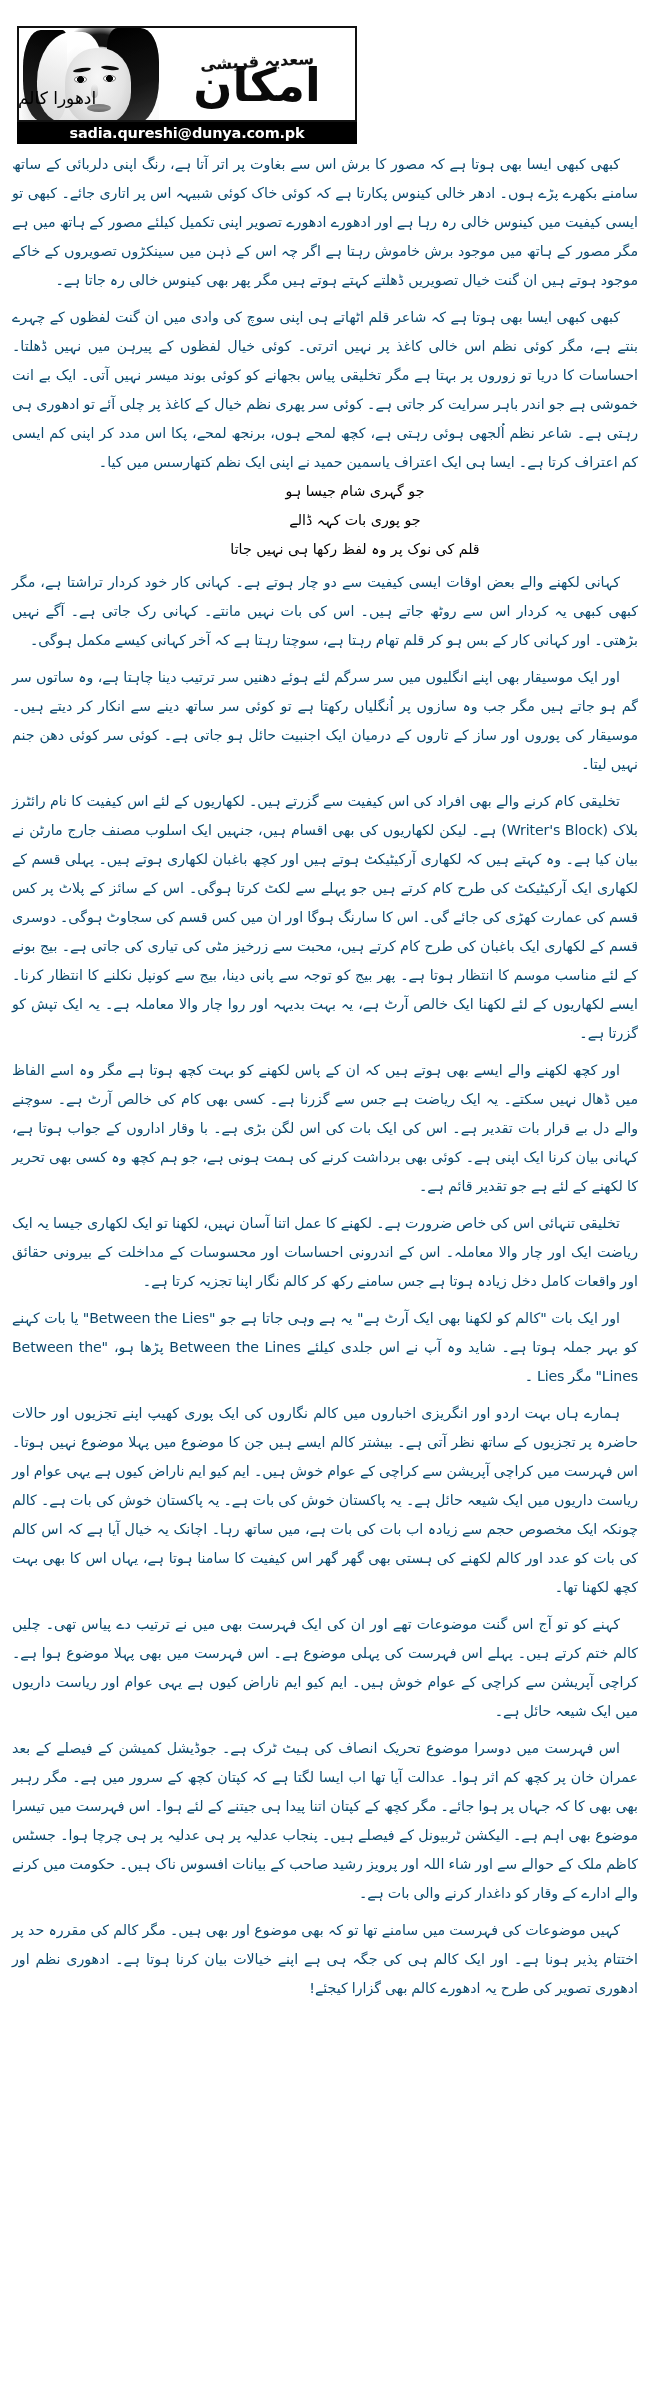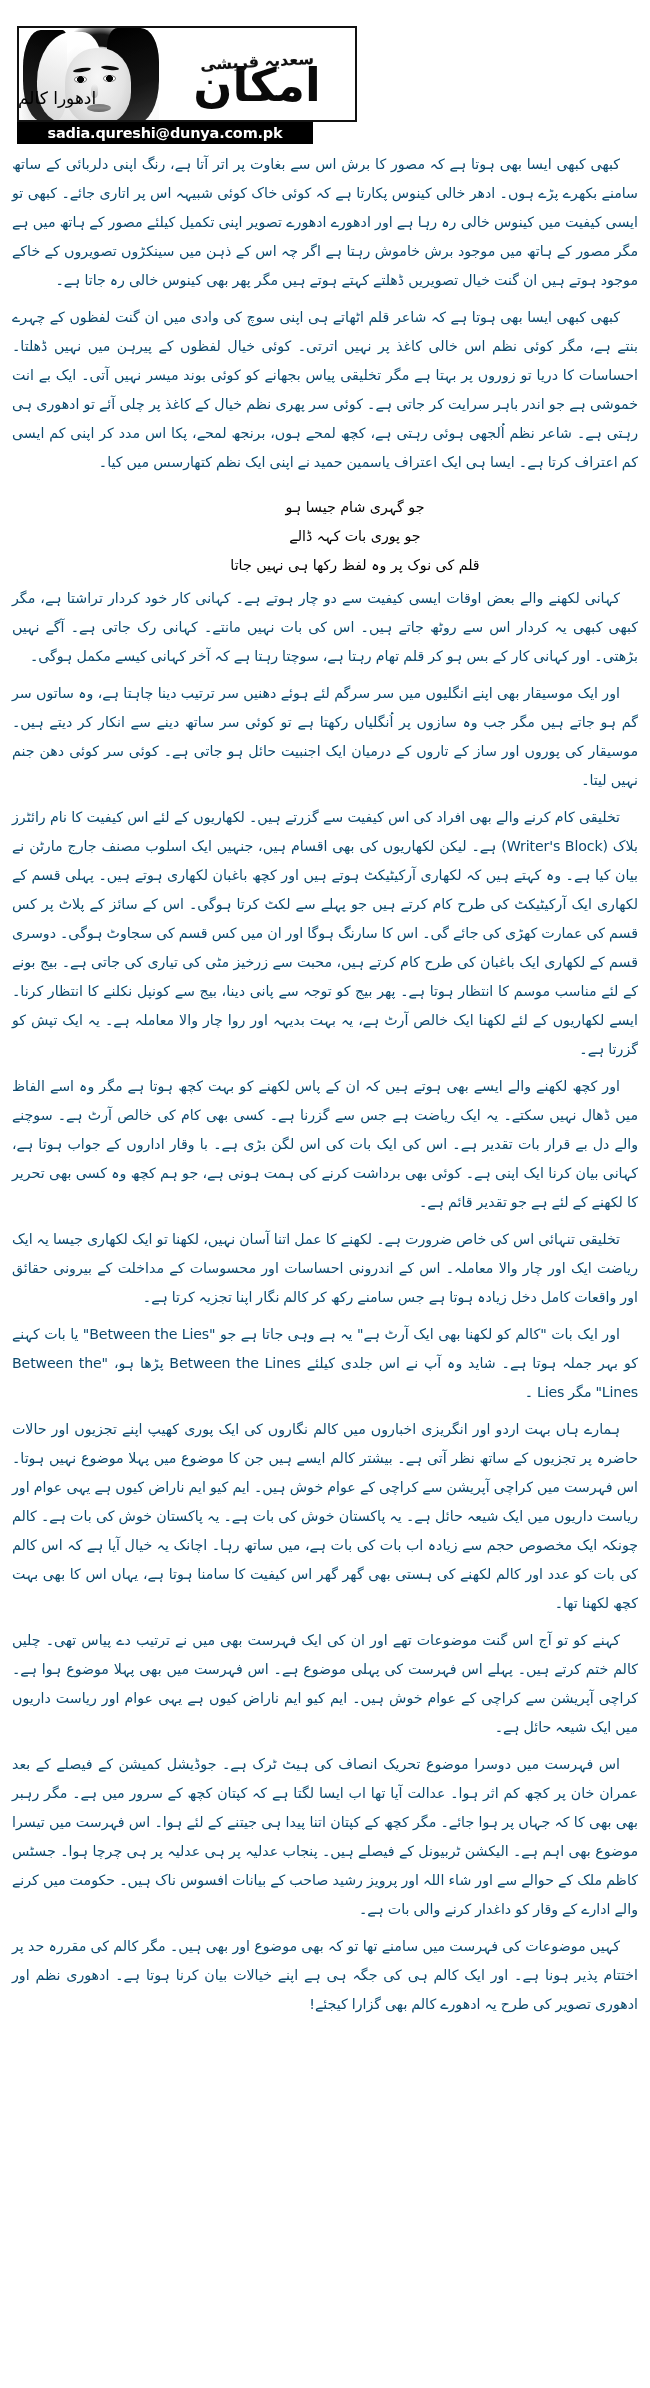--- a/index.html
+++ b/index.html
@@ -156,21 +156,21 @@
     direction: rtl;
     transform: rotate(-3deg);
     pointer-events: none;
     text-shadow: 0 0 1px rgba(0,0,0,.25);
   }
 
   .email-bar {
     position: absolute;
     top: 122px;
     left: 17px;
-    width: 296px;
+    width: 340px;
     height: 22px;
     background: #000000;
     color: #ffffff;
     display: flex;
     align-items: center;
     justify-content: center;
     box-sizing: border-box;
   }
   .email-bar span {
     font-family: "DejaVu Sans", "Liberation Sans", sans-serif;
@@ -208,21 +208,21 @@
     color: #0c4a6e;
     margin: 0 0 0 0;
     text-align: justify;
     text-indent: 18px;
     word-spacing: -0.5px;
     letter-spacing: -0.15px;
   }
   .para + .para { margin-top: 8px; }
 
   .verse-block {
-    margin: 16px 0 4px 0;
+    margin: 0 0 4px 0;
     direction: rtl;
   }
   .verse-line {
     font-family: "DejaVu Sans", "Liberation Sans", sans-serif;
     font-size: 14.2px;
     line-height: 29px;
     text-align: center;
     color: #000;
     text-indent: 0;
     padding-left: 60px;

